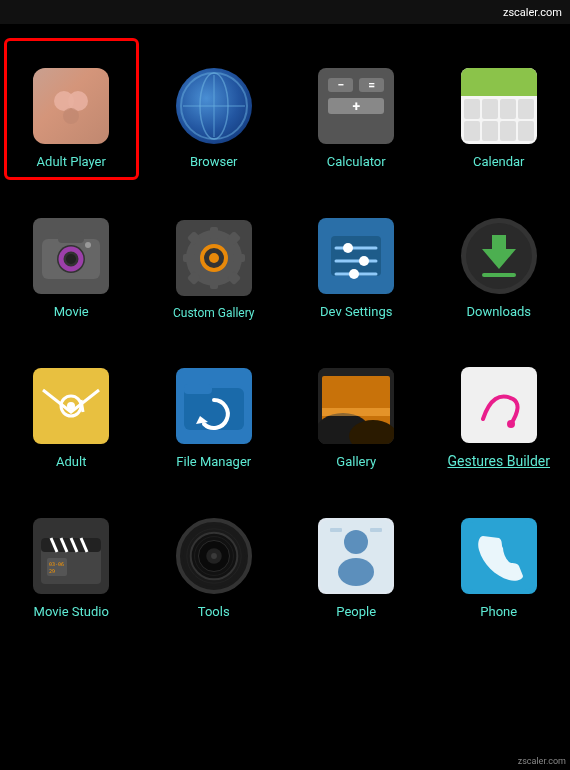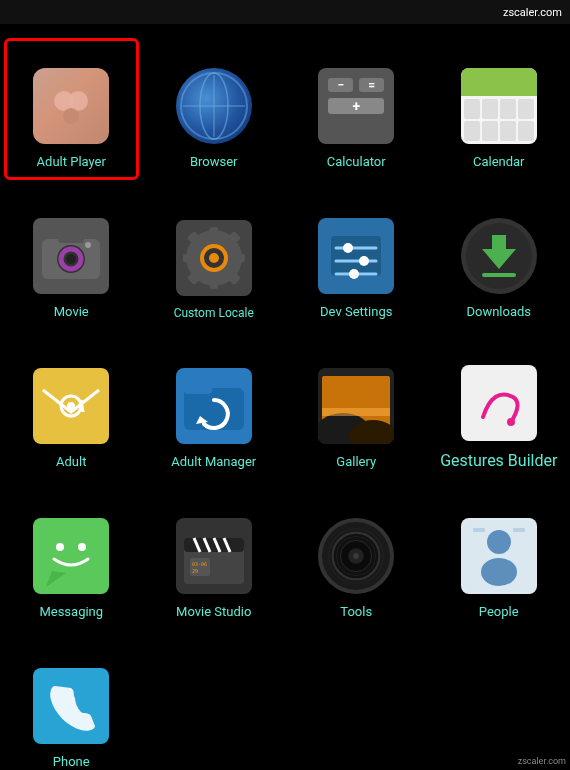--- a/index.html
+++ b/index.html
@@ -411,21 +411,21 @@
           <rect x="10" y="10" width="10" height="10" rx="2" fill="#555" transform="rotate(45,15,15)"></rect>
           <rect x="50" y="10" width="10" height="10" rx="2" fill="#555" transform="rotate(45,55,15)"></rect>
           <rect x="10" y="50" width="10" height="10" rx="2" fill="#555" transform="rotate(45,15,55)"></rect>
           <rect x="50" y="50" width="10" height="10" rx="2" fill="#555" transform="rotate(45,55,55)"></rect>
 
           <circle cx="35" cy="35" r="12" fill="none" stroke="#e8890a" stroke-width="4"></circle>
           <circle cx="35" cy="35" r="5" fill="#e8890a"></circle>
         </svg>
       </div>
     </div>
-    <span class="app-label" style="font-size:12px;">Custom Locale</span>
+    <span class="app-label" style="font-size:12px;">Custom Gallery</span>
   </div>
 
   <div class="app-item">
     <div class="app-icon">
       <div class="icon-dev-settings">
         <svg width="60" height="60" viewBox="0 0 60 60">
           <rect x="5" y="10" width="50" height="40" rx="4" fill="#1e5c8a"></rect>
 
           <line x1="10" y1="22" x2="50" y2="22" stroke="#90caf9" stroke-width="3" stroke-linecap="round"></line>
           <circle cx="22" cy="22" r="5" fill="#fff"></circle>
@@ -478,21 +478,21 @@
         <svg width="68" height="68" viewBox="0 0 68 68">
 
           <rect x="4" y="16" width="60" height="42" rx="6" fill="#1a6aaa"></rect>
           <rect x="4" y="12" width="28" height="10" rx="4" fill="#2a7abf"></rect>
 
           <path d="M34 28 a14 14 0 1 1 -10 24" fill="none" stroke="#fff" stroke-width="4" stroke-linecap="round"></path>
           <polygon points="20,44 16,52 28,50" fill="#fff"></polygon>
         </svg>
       </div>
     </div>
-    <span class="app-label">Adult Manager</span>
+    <span class="app-label">File Manager</span>
   </div>
 
   <div class="app-item">
     <div class="app-icon">
       <div class="icon-gallery">
         <svg width="76" height="76" viewBox="0 0 76 76">
 
           <rect x="0" y="0" width="76" height="76" fill="#222"></rect>
 
           <rect x="4" y="8" width="68" height="60" rx="2" fill="#c8720a"></rect>
@@ -513,39 +513,23 @@
         <svg width="72" height="72" viewBox="0 0 72 72">
 
           <rect x="0" y="0" width="72" height="72" fill="#f0f0f0" rx="8"></rect>
 
           <path d="M20 50 Q30 20 50 30 Q60 36 48 55" fill="none" stroke="#e91e8c" stroke-width="4" stroke-linecap="round"></path>
 
           <circle cx="48" cy="55" r="4" fill="#e91e8c"></circle>
         </svg>
       </div>
     </div>
-    <span class="app-label" style="font-size:16px;">Gestures Builder</span>
-  </div>
-
-  <div class="app-item">
-    <div class="app-icon">
-      <div class="icon-messaging">
-        <svg width="70" height="70" viewBox="0 0 70 70">
-
-          <rect x="6" y="6" width="58" height="44" rx="10" fill="#5bc85b"></rect>
-          <polygon points="16,50 10,66 30,52" fill="#4ab54a"></polygon>
-
-          <circle cx="24" cy="26" r="4" fill="#fff"></circle>
-          <circle cx="46" cy="26" r="4" fill="#fff"></circle>
-          <path d="M18 38 Q35 50 52 38" fill="none" stroke="#fff" stroke-width="3" stroke-linecap="round"></path>
-        </svg>
-      </div>
-    </div>
-    <span class="app-label">Messaging</span>
-  </div>
+    <span class="app-label" style="font-size:14px;text-decoration:underline;">Gestures Builder</span>
+  </div>
+
 
   <div class="app-item">
     <div class="app-icon">
       <div class="icon-movie-studio">
         <svg width="72" height="72" viewBox="0 0 72 72">
 
           <rect x="6" y="18" width="60" height="46" rx="4" fill="#444"></rect>
           <rect x="6" y="18" width="60" height="14" rx="4" fill="#222"></rect>
 
           <line x1="16" y1="18" x2="22" y2="32" stroke="#fff" stroke-width="3"></line>

